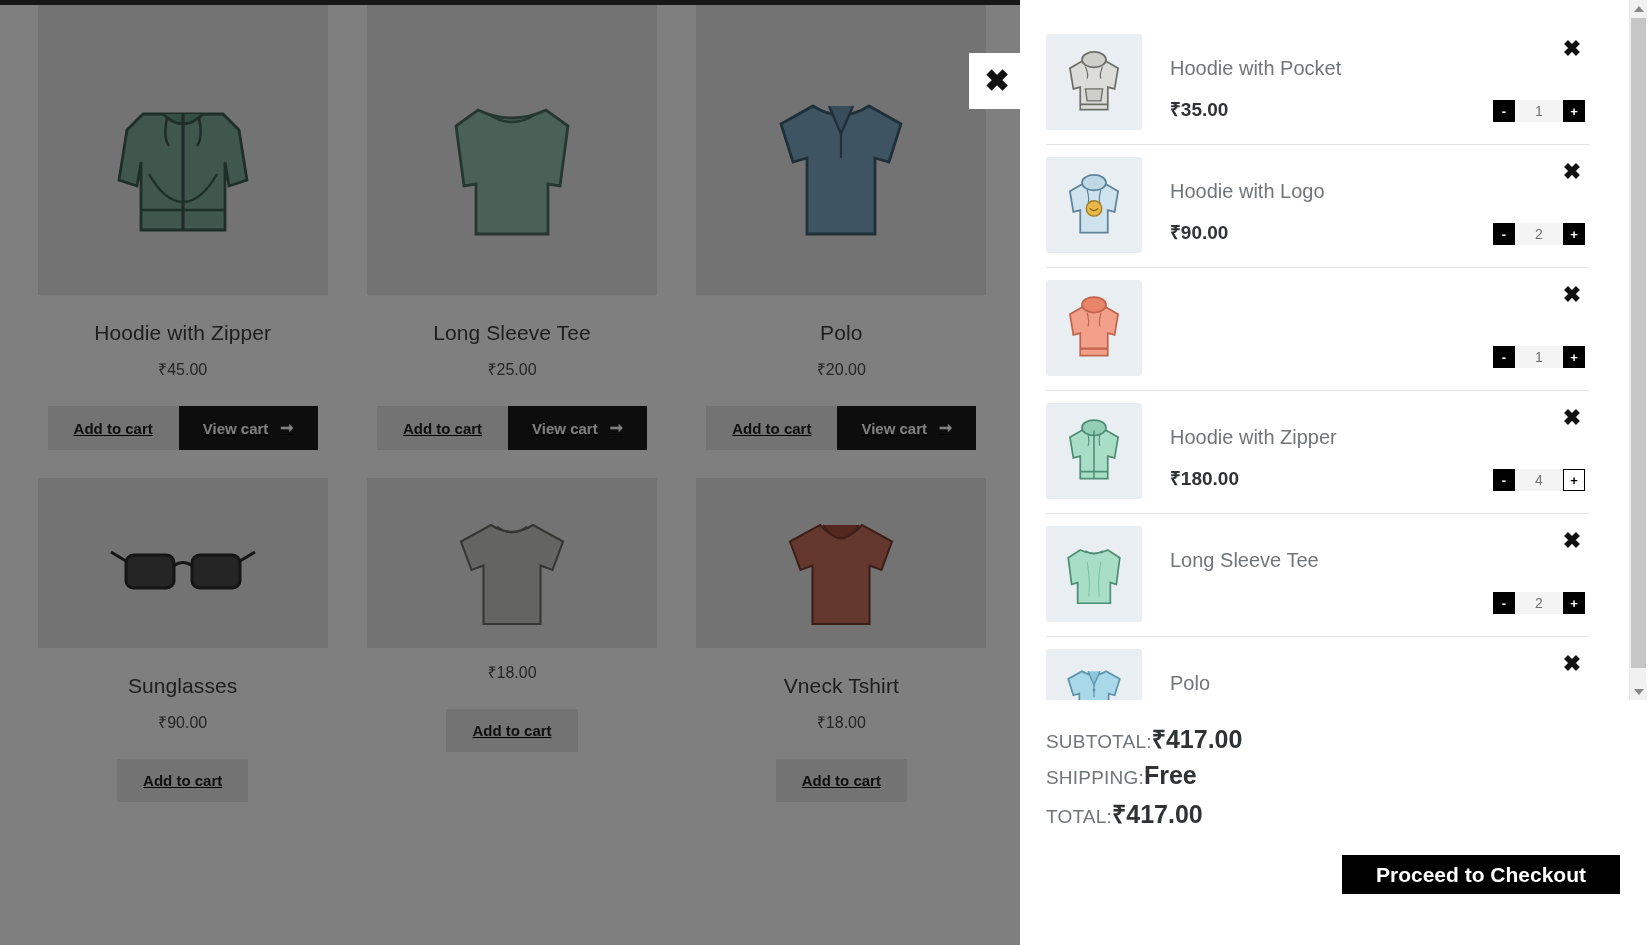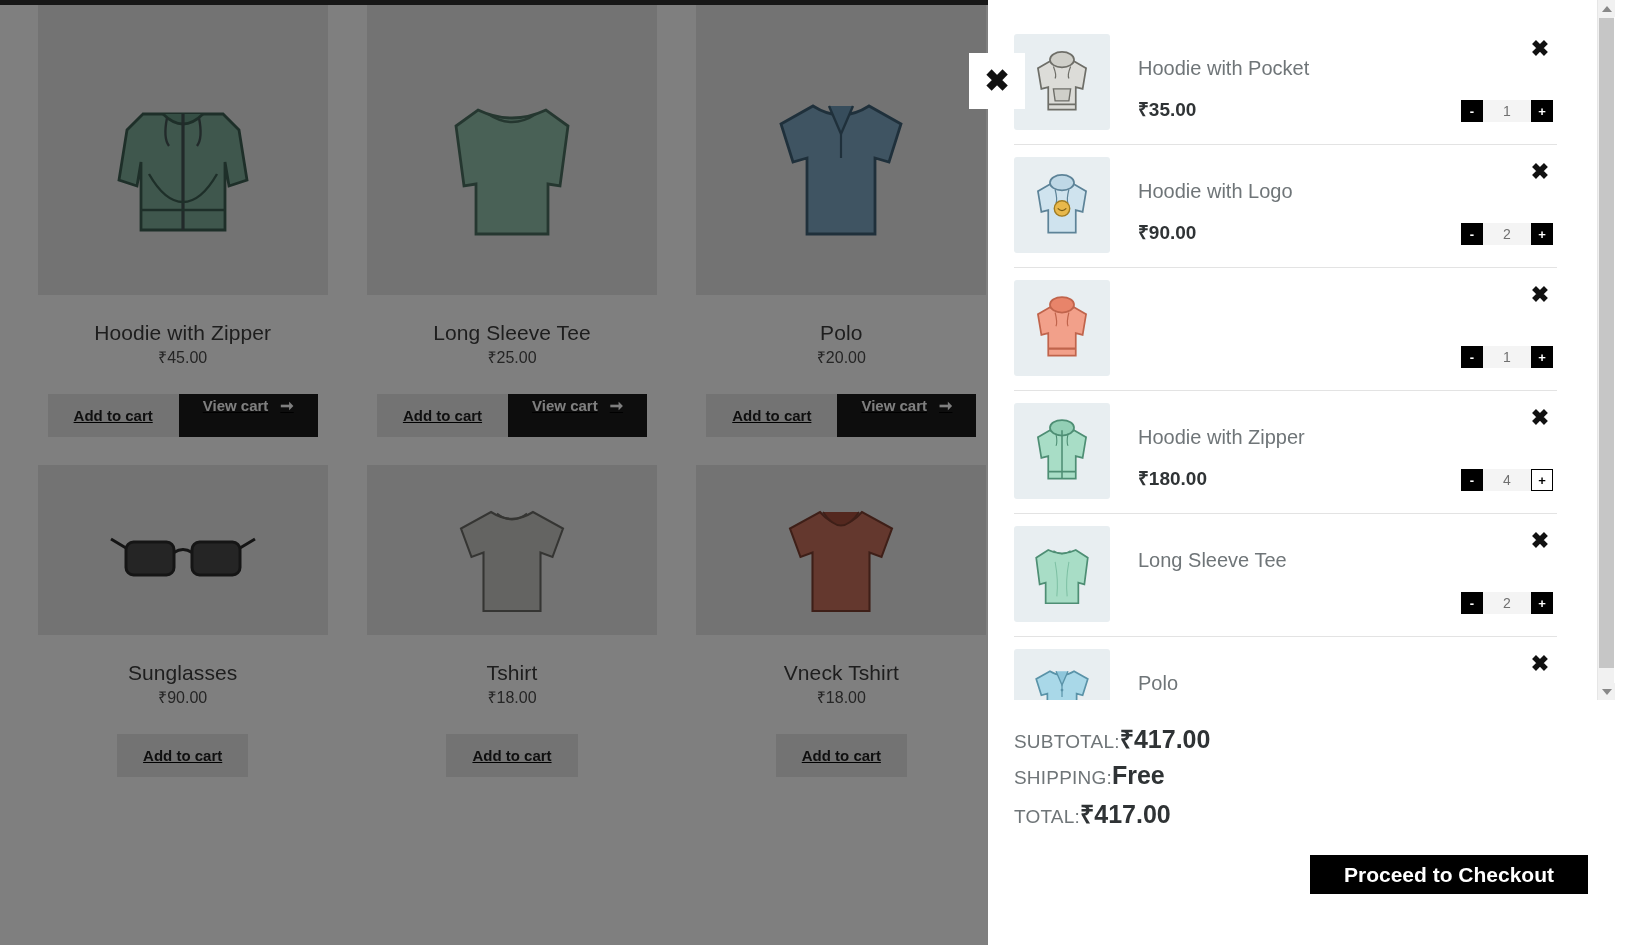--- a/index.html
+++ b/index.html
@@ -33,32 +33,32 @@
     background: #e7e7e7;
     display:flex; align-items:flex-end; justify-content:center;
     overflow:hidden;
   }
   .prod-img.tall { height: 290px; }
   .prod-img svg { display:block; }
   .prod-name {
     font-size: 21px; color:#3d3d3d; margin-top: 26px; font-weight: 400;
     letter-spacing: .1px;
   }
-  .prod-price { font-size: 16px; color:#4a4a4a; margin-top: 1px; }
+  .prod-price { font-size: 16px; color:#4a4a4a; margin-top: 13px; }
   .prod-actions { margin-top: 26px; display:flex; justify-content:center; align-items:stretch;text-decoration:underline; }
   .btn-add {
     background:#e6e6e6; color:#1f1f1f; border:none;
     font-size:15px; font-weight:700; padding: 14px 26px;
     font-family:"Liberation Sans", sans-serif; cursor:pointer; line-height:1;
   }
   .btn-view {
     background:#1b1b1b; color:#ffffff; border:none;
-    font-size:15px; font-weight:700; padding: 4px 24px;
+    font-size:15px; font-weight:700; padding: 14px 24px;
     font-family:"Liberation Sans", sans-serif; cursor:pointer; line-height:1;
-    display:flex; align-items:flex-start; gap:12px;
+    display:flex; align-items:center; gap:12px;
   }
   .btn-view .arr { font-size:16px; line-height:1; }
 
   
   .overlay {
     position:absolute; left:0; top:0; width:1024px; height:945px;
     background: rgba(0,0,0,0.5);
     z-index: 40;
   }
   .overlay-right {
@@ -70,21 +70,21 @@
   .close-btn {
     position:absolute; left:969px; top:53px; width:56px; height:56px;
     background:#ffffff; z-index:70; border:none; cursor:pointer;
     display:flex; align-items:center; justify-content:center;
     padding:0;
   }
   .close-btn .glyph { font-size:30px; line-height:1; color:#111; font-weight:700; }
 
   
   .cart-panel {
-    position:absolute; left:988px; top:0; width:626px; height:945px;
+    position:absolute; left:1020px; top:0; width:626px; height:945px;
     background:#ffffff; z-index:60; display:flex; flex-direction:column;
   }
 
   .cart-scroll-wrap {
     position:relative;
     height: 700px;
     display:flex; flex-direction:row;
   }
   .cart-list {
     flex: 1 1 auto;
@@ -273,21 +273,20 @@
           </div>
           <div class="prod">
     <div class="prod-img ">
               <svg width="200" height="150" viewBox="0 0 100 100">
                 <g fill="#c9c9c4" stroke="#6b6b66" stroke-width="1.4">
         <path d="M36 18 q14 9 28 0 L84 29 L77 48 L69 45 L69 84 L31 84 L31 45 L23 48 L16 29 Z"></path>
                 </g>
         <path d="M40 19 q10 8 20 0" fill="none" stroke="#6b6b66" stroke-width="1.2"></path>
               </svg>
             </div>
-    <div class="prod-name">Tshirt</div>
     <div class="prod-price">₹18.00</div>
     <div class="prod-actions">
       <button class="btn-add">Add to cart</button>
 
     </div>
           </div>
           <div class="prod">
     <div class="prod-img ">
               <svg width="200" height="150" viewBox="0 0 100 100">
                 <g fill="#c9705c" stroke="#7d3f30" stroke-width="1.4">

